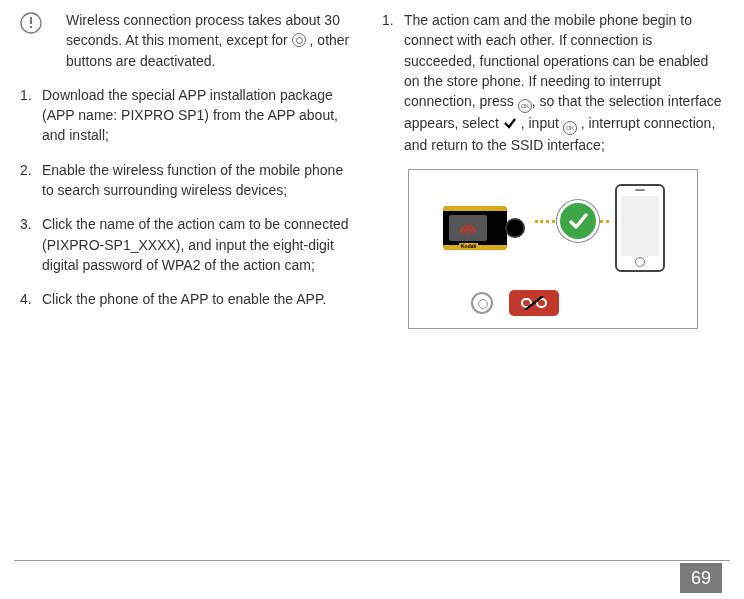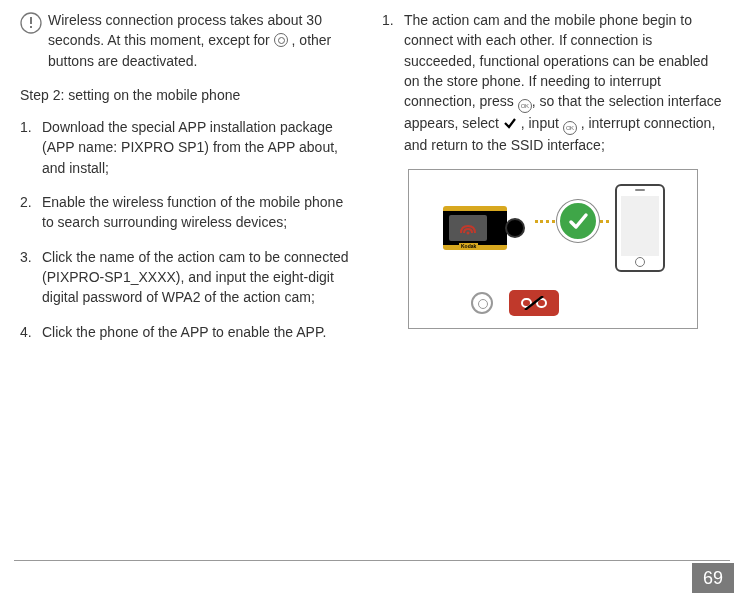--- a/index.html
+++ b/index.html
@@ -17,21 +17,21 @@
       display: flex;
       padding: 10px 20px 0 10px;
       gap: 30px;
     }
     .col {
       flex: 1;
     }
     .note-row {
       display: flex;
       align-items: flex-start;
-      gap: 6px;
+      gap: 24px;
       margin-bottom: 14px;
       padding-left: 10px;
     }
     .warn-icon {
       flex-shrink: 0;
       width: 22px;
       height: 22px;
       margin-top: 2px;
     }
     .warn-icon svg { display: block; }
@@ -208,21 +208,21 @@
       display:flex;align-items:center;justify-content:center;
     }
     
     .footer-line {
       position:absolute;
       bottom:38px; left:14px; right:14px;
       border-top:1px solid #999;
     }
     .page-num {
       position:absolute;
-      bottom:6px; right:10px;
+      bottom:6px; right:22px;
       width:42px; height:30px;
       background:#7a7a7a;
       color:#fff;
       display:flex; align-items:center; justify-content:center;
       font-size:18px;
     }
   </style>
 </head>
 <body>
 
@@ -234,21 +234,20 @@
           <circle cx="11" cy="11" r="10" fill="none" stroke="#777" stroke-width="1.3"></circle>
           <rect x="10" y="5" width="2" height="7" fill="#777"></rect>
           <rect x="10" y="14" width="2" height="2" fill="#777"></rect>
         </svg>
       </span>
       <div class="note-text">
         <span>Wireless connection process takes about 30 seconds. At this moment, except for </span><span class="inline-icon rec"></span><span> , other buttons are deactivated.</span>
       </div>
     </div>
 
-    <div class="step-heading">Step 2: setting on the mobile phone</div>
 
     <ol>
       <li>
           <span class="num">1.</span>
           <span class="txt">Download the special APP installation package (APP name: PIXPRO SP1) from the APP about, and install;</span>
         </li>
       <li>
           <span class="num">2.</span>
           <span class="txt">Enable the wireless function of the mobile phone to search surrounding wireless devices;</span>
         </li>

